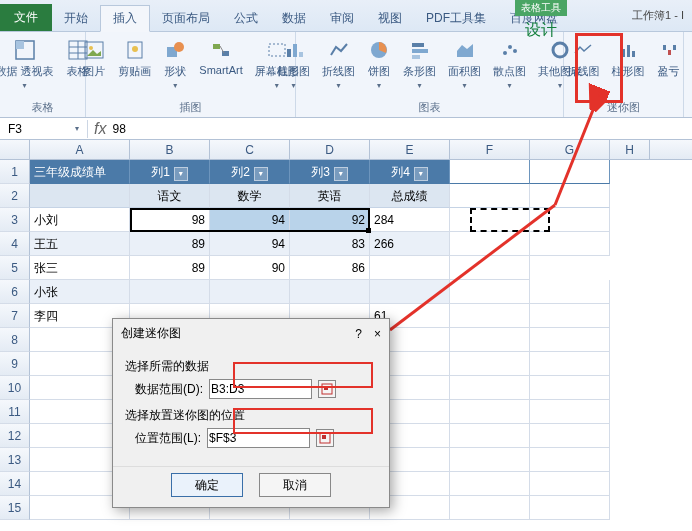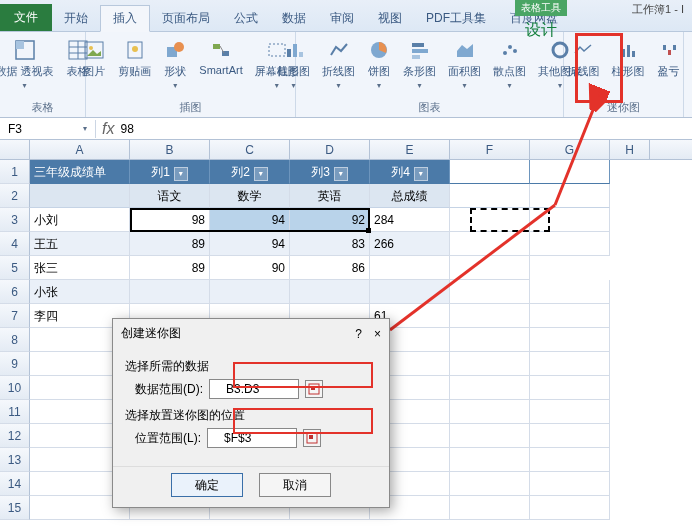--- a/index.html
+++ b/index.html
@@ -1,19 +1,19 @@
 <!DOCTYPE html>
 <html><head>
   <meta charset="utf-8">
   <style>
     * { margin: 0; padding: 0; box-sizing: border-box; font-family: "Microsoft YaHei", SimSun, sans-serif; }
     body { background: #fff; width: 692px; height: 531px; overflow: hidden; position: relative; font-size: 12px; }
     
     
-    .title-area { position: absolute; right: 8px; top: 2px; font-size: 11px; color: #444; }
+    .title-area { position: absolute; right: 8px; top: 8px; font-size: 11px; color: #444; }
     
     
     .ribbon-tabs { display: flex; align-items: flex-end; height: 32px; background: linear-gradient(#e8eff8, #dde8f5); border-bottom: 1px solid #b8c8dc; padding-left: 0; }
     .ribbon-tab { padding: 4px 12px; font-size: 12px; color: #3b5a82; cursor: pointer; }
     .ribbon-tab.file { background: #2a7c3f; color: #fff; border-radius: 0; padding: 5px 14px; }
     .ribbon-tab.active { background: #f3f6fb; border: 1px solid #b8c8dc; border-bottom: 1px solid #f3f6fb; margin-bottom: -1px; }
     .ribbon-context-tab { position: absolute; left: 515px; top: 0; }
     .ribbon-context-label { background: #4aa564; color: #fff; font-size: 10px; padding: 1px 6px; text-align: center; }
     .ribbon-context-design { padding: 4px 10px; color: #15803d; font-size: 16px; }
     
@@ -22,21 +22,21 @@
     .ribbon-group { border-right: 1px solid #cdd9e8; padding: 4px 6px 2px; display: flex; flex-direction: column; justify-content: space-between; align-items: center; }
     .group-icons { display: flex; gap: 4px; align-items: flex-start; flex: 1; }
     .group-label { font-size: 11px; color: #5a6f8a; text-align: center; padding-top: 2px; }
     .ribbon-btn { display: flex; flex-direction: column; align-items: center; gap: 2px; padding: 2px 4px; cursor: pointer; }
     .ribbon-icon { width: 24px; height: 24px; display: flex; align-items: center; justify-content: center; }
     .ribbon-label { font-size: 11px; color: #3b5a82; white-space: nowrap; }
     .dropdown-arrow { font-size: 8px; color: #5a6f8a; }
     
     
     .formula-bar { display: flex; align-items: center; height: 22px; border-bottom: 1px solid #b3c2d6; }
-    .name-box { width: 96px; border-right: 1px solid #ccd6e4; padding: 2px 8px; font-size: 12px; display: flex; align-items: center; justify-content: space-between; }
+    .name-box { width: 88px; border-right: 1px solid #ccd6e4; padding: 2px 8px; font-size: 12px; display: flex; align-items: center; justify-content: space-between; }
     .fx-area { display: flex; align-items: center; padding: 0 6px; gap: 6px; flex: 1; }
     .fx-label { font-style: italic; color: #666; font-size: 16px; }
     .formula-input { border: none; outline: none; font-size: 12px; flex: 1; }
     
     
     .sheet { position: relative; }
     .col-headers { display: flex; height: 20px; background: linear-gradient(#f5f8fc, #e4ebf4); border-bottom: 1px solid #b3c2d6; }
     .corner { width: 30px; border-right: 1px solid #b3c2d6; }
     .col-h { border-right: 1px solid #b3c2d6; text-align: center; font-size: 12px; color: #3b5a82; line-height: 20px; }
     .col-A { width: 100px; }
@@ -78,21 +78,21 @@
     .arrow { position: absolute; stroke: #e3322a; stroke-width: 3; fill: none; z-index: 4; pointer-events: none; }
     
     
     .dialog { position: absolute; left: 112px; top: 318px; width: 278px; background: #f0f0f0; border: 1px solid #8a8a8a; box-shadow: 3px 3px 12px rgba(0,0,0,.35); z-index: 6; }
     .dlg-title { display: flex; justify-content: space-between; align-items: center; padding: 6px 8px; font-size: 12px; }
     .dlg-title-right { display: flex; gap: 12px; }
     .dlg-body { padding: 6px 12px 10px; }
     .dlg-section { font-size: 12px; margin: 4px 0; }
     .dlg-field { display: flex; align-items: center; margin: 4px 0 8px 10px; gap: 6px; }
     .dlg-label { font-size: 12px; }
-    .dlg-input { width: 90px; height: 20px; border: 1px solid #888; padding: 1px 16px; font-size: 12px; }
+    .dlg-input { width: 103px; height: 20px; border: 1px solid #888; padding: 1px 1px; font-size: 12px; }
     .range-btn { width: 18px; height: 18px; border: 1px solid #888; background: #f5f5f5; display: inline-flex; align-items: center; justify-content: center; font-size: 10px; cursor: pointer; }
     .dlg-buttons { display: flex; justify-content: center; gap: 16px; padding: 6px 0 10px; border-top: 1px solid #ddd; }
     .dlg-btn { width: 72px; height: 24px; border: 1px solid #888; background: #f5f5f5; font-size: 12px; cursor: pointer; }
     .dlg-btn.primary { border: 1px solid #3a6fa8; background: #eaf2fb; }
     
     
     .red-field-box { position: absolute; border: 2px solid #e3322a; pointer-events: none; z-index: 7; }
     
     
     .th-arrow { display: inline-block; width: 14px; height: 14px; background: rgba(255,255,255,.25); border: 1px solid rgba(255,255,255,.5); margin-left: 4px; font-size: 8px; line-height: 12px; text-align: center; }

